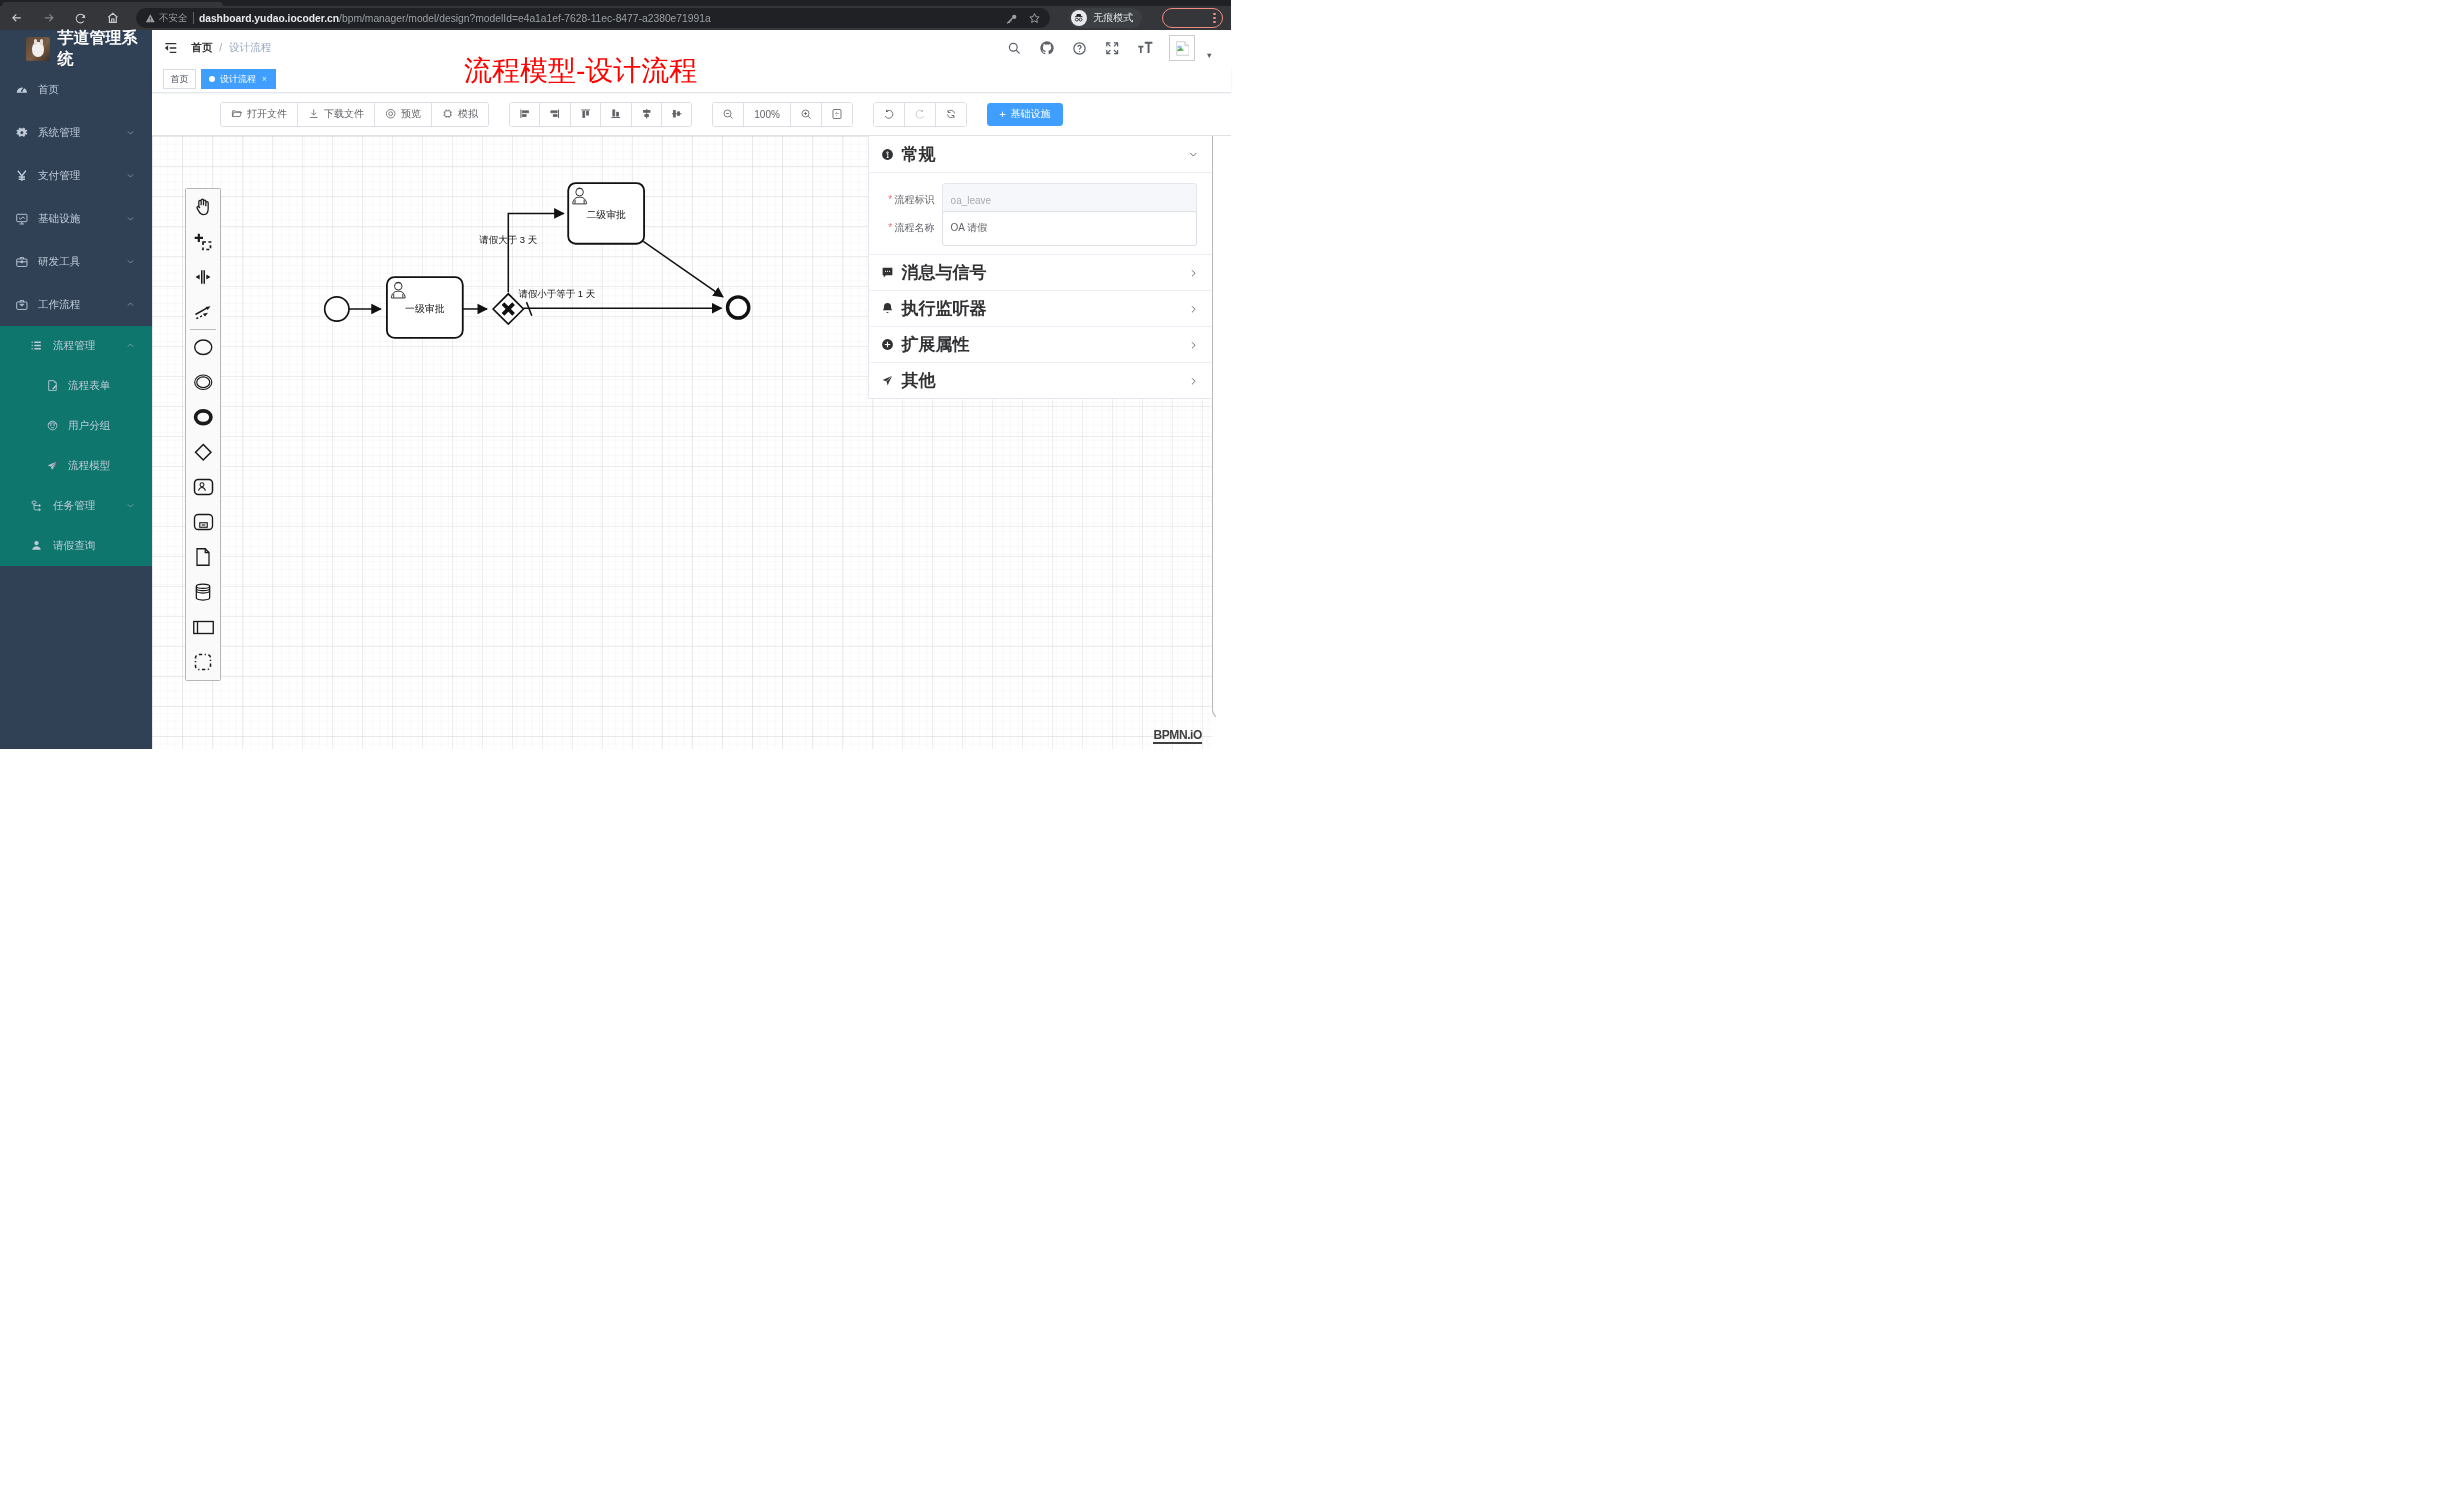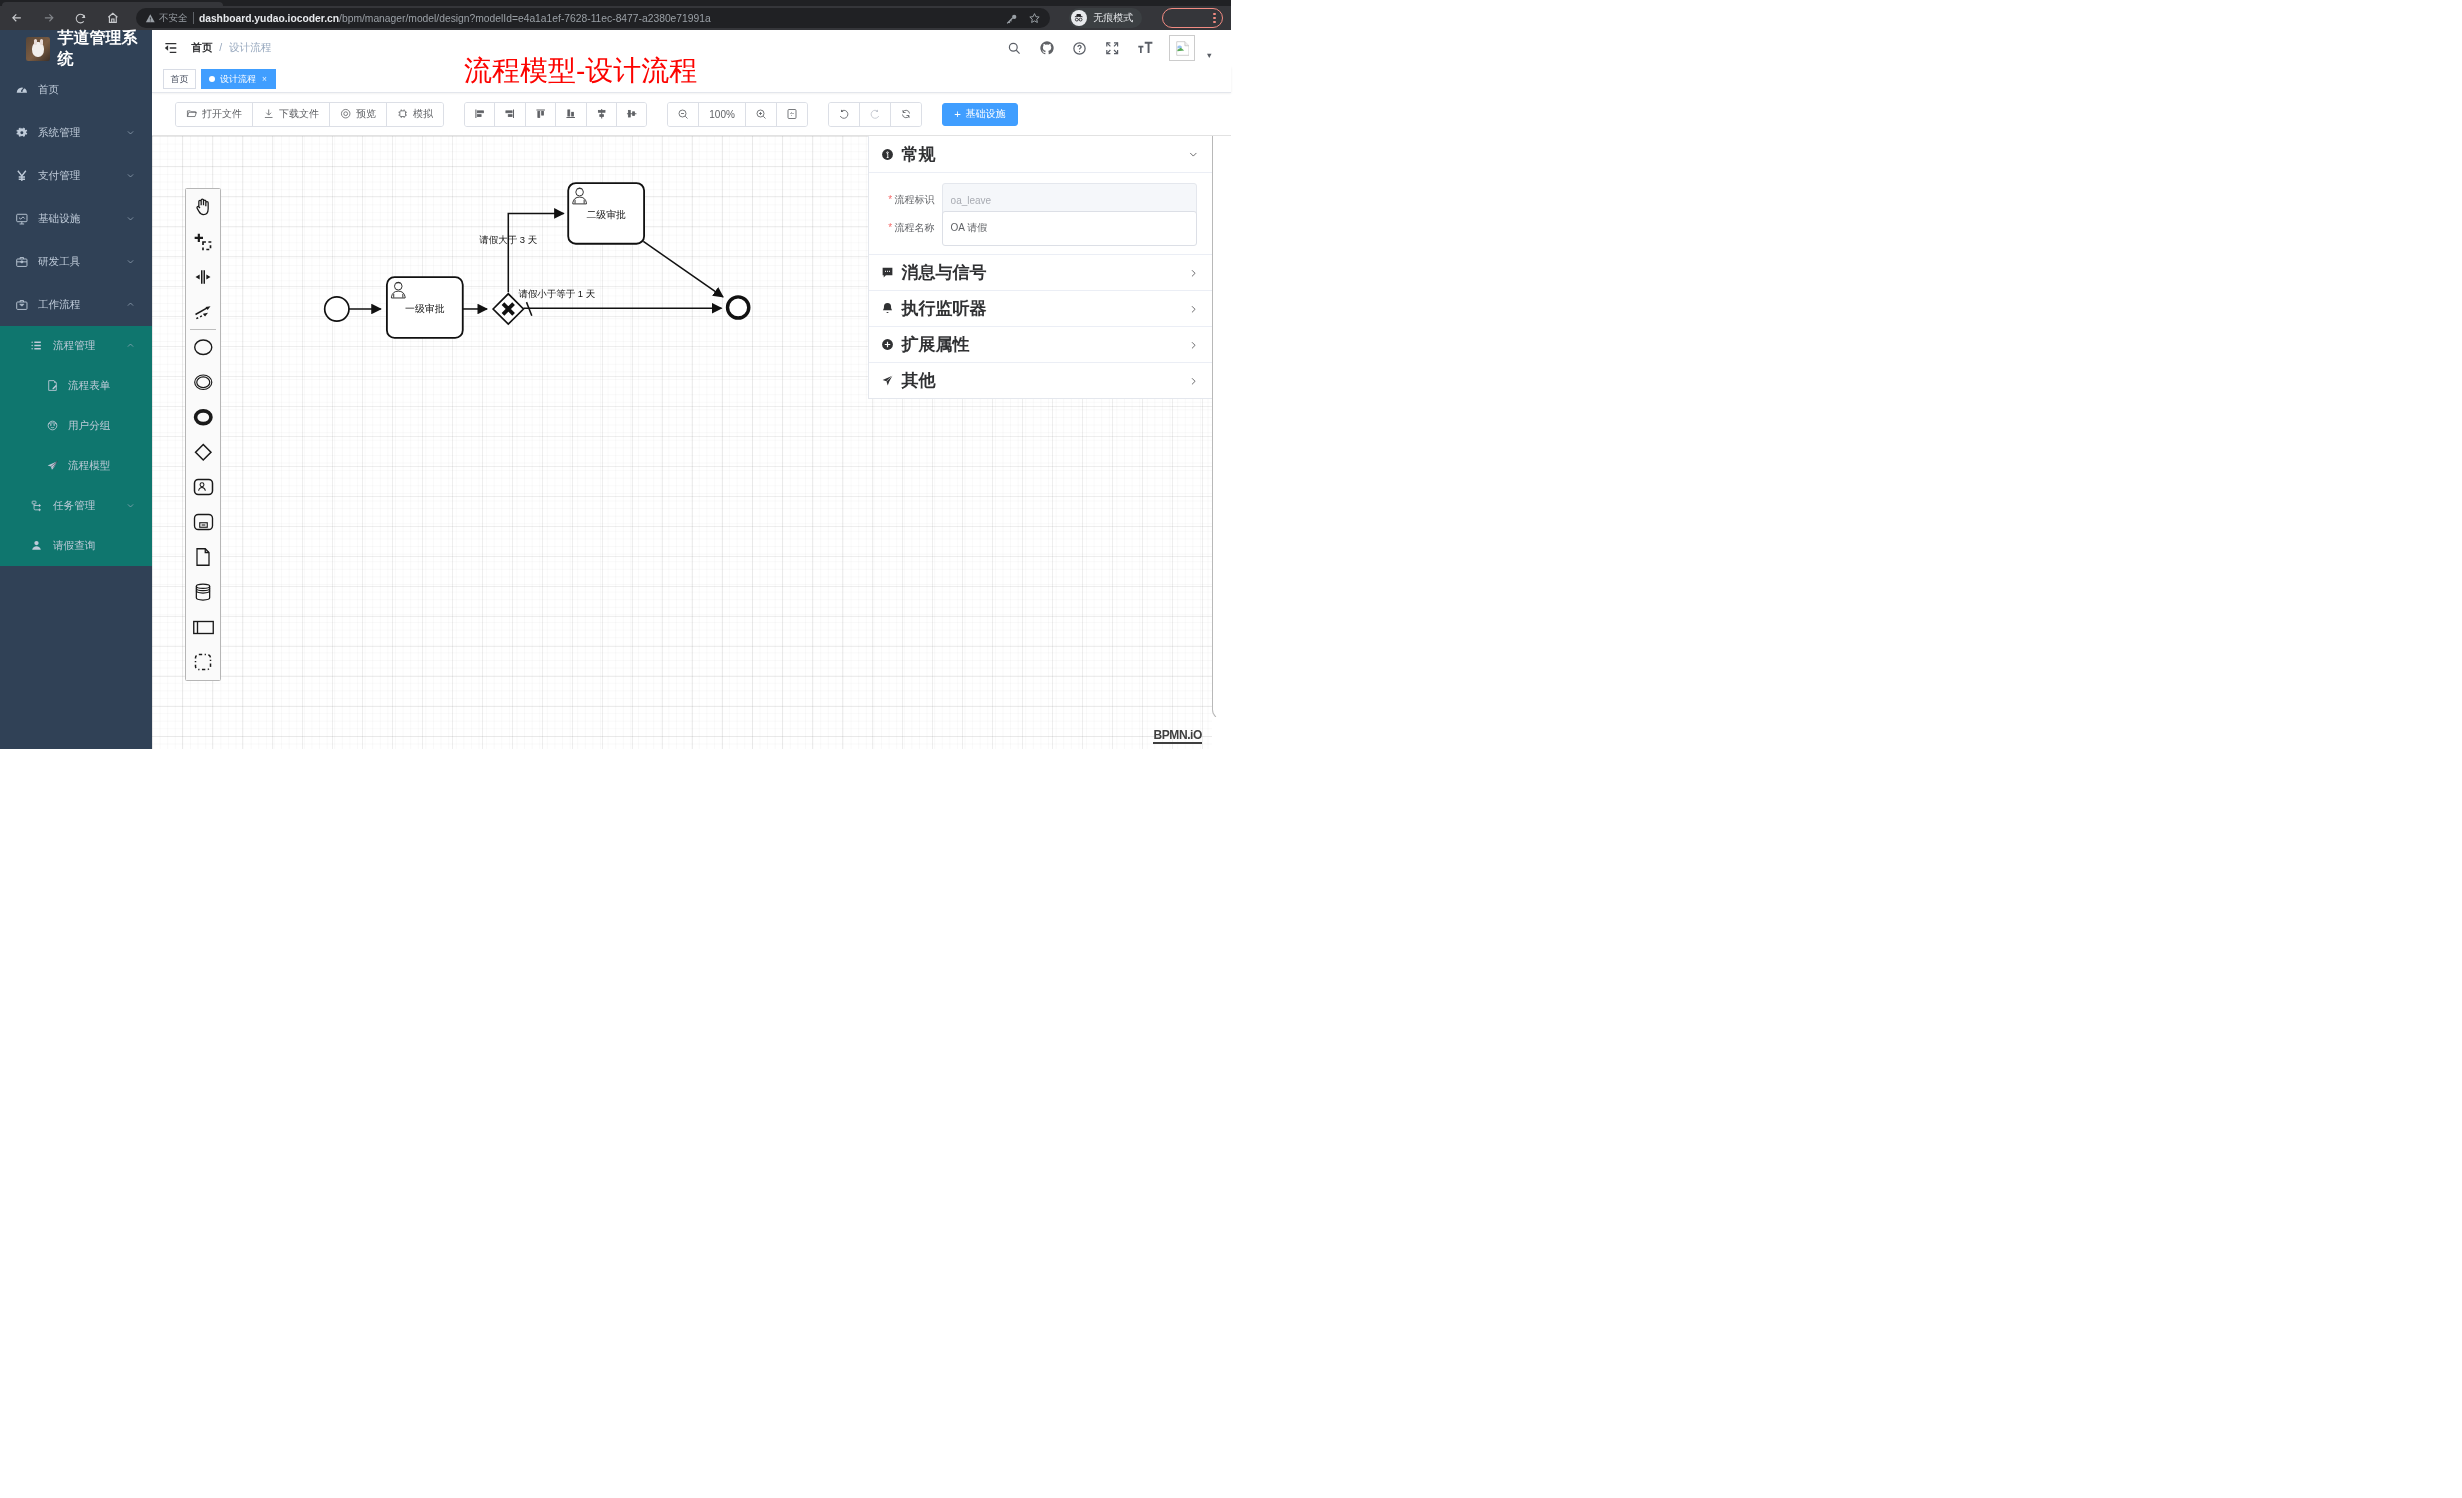--- a/index.html
+++ b/index.html
@@ -59,21 +59,21 @@
   .hdr-ic svg { stroke:#5a5e66; fill:none; stroke-width:2; }
   #avatar-box { width:26px; height:26px; border:0.8px solid #ccc; background:#fff; display:flex; align-items:center; justify-content:center; }
   #caret-down { color:#5a5e66; font-size:7.6px; margin-left:-6px; align-self:flex-end; padding-bottom:1.5px; }
 
   #tags-row { height:27px; background:#fff; border-bottom:0.8px solid #e3e6ec; box-shadow:0 0.8px 2.3px rgba(0,0,0,.08); display:flex; align-items:center; gap:4.6px; padding:0 10.6px; position:relative; z-index:3; }
   .tag { height:20px; border:0.8px solid #d8dce5; background:#fff; color:#495060; font-size:9px; display:flex; align-items:center; padding:0 6.8px; cursor:pointer; }
   .tag.active { background:#409eff; border-color:#409eff; color:#fff; gap:4.6px; padding:0 7.6px; }
   .tag .dot { width:6px; height:6px; border-radius:50%; background:#fff; }
   .tag .close { font-size:8.4px; margin-left:1.5px; opacity:.9; }
 
-  #toolbar-row { height:42px; background:#fff; display:flex; align-items:center; padding-left:23px; gap:20px; }
+  #toolbar-row { height:42px; background:#fff; display:flex; align-items:center; padding-left:23px; gap:20px;margin-left:45px; }
   .btn-group { display:flex; border:0.8px solid #dcdfe6; border-radius:3px; overflow:hidden; background:#fff; }
   .tb-btn { height:23px; display:flex; align-items:center; justify-content:center; gap:4.6px; padding:0 10px; font-size:10px; color:#606266; background:#fff; border:none; border-left:0.8px solid #dcdfe6; cursor:pointer; white-space:nowrap; }
   .tb-btn:first-child { border-left:none; }
   .tb-btn.icon-only { padding:0 9px; }
   .tb-btn svg { stroke:#606266; fill:none; stroke-width:1.7; }
   .tb-btn.disabled svg { stroke:#c0c4cc; }
   #save-btn { height:23px; background:#409eff; border:0.8px solid #409eff; border-radius:3px; color:#fff; font-size:10px; display:flex; align-items:center; gap:4.6px; padding:0 11.4px; cursor:pointer; }
   #save-btn .plus { font-size:11.4px; }
 
   

